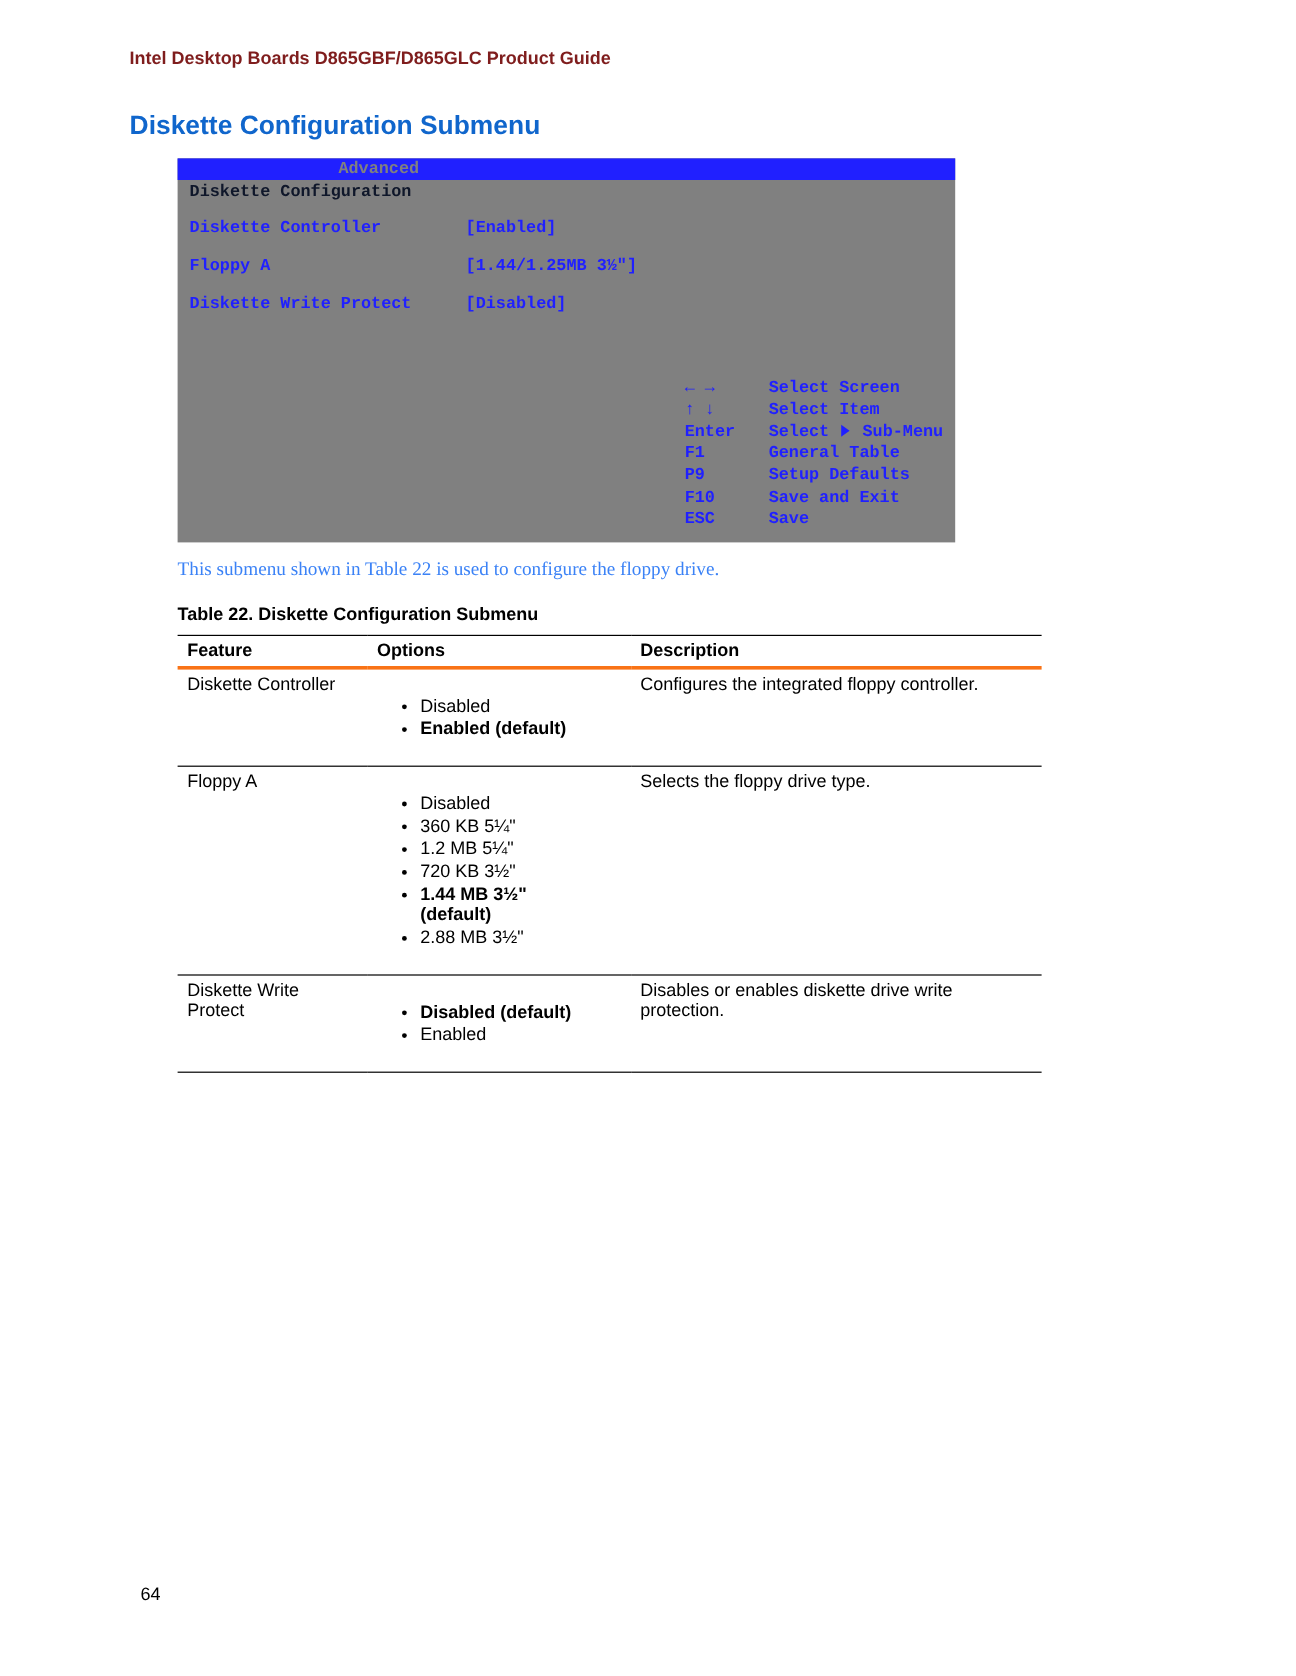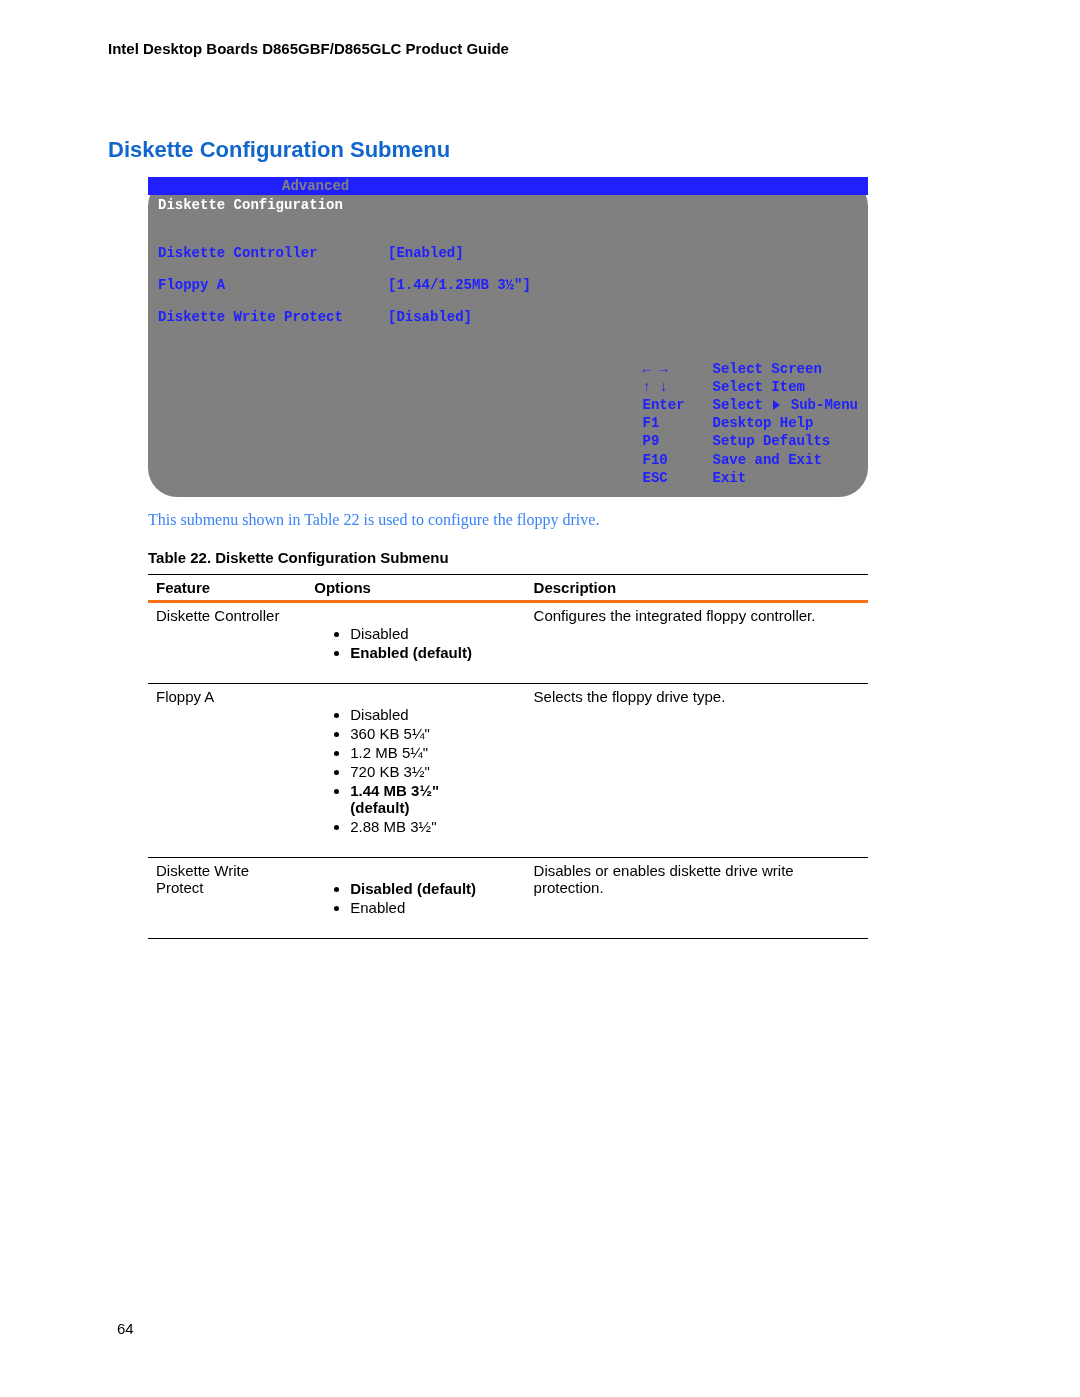--- a/index.html
+++ b/index.html
@@ -12,61 +12,60 @@
   .page {
     padding: 40px 108px 40px 108px;
     box-sizing: border-box;
     width: 1080px;
     min-height: 1397px;
     position: relative;
   }
   .doc-header {
     font-size: 15px;
     font-weight: bold;
-    color: #000000;
-    margin-bottom: 80px;
+    color: #7f1d1d;
+    margin-bottom: 35px;
   }
   .section-title {
     color: #1066cc;
     font-size: 22px;
     font-weight: bold;
     margin-bottom: 14px;
   }
   .bios-box {
-    width: 720px;
+    width: 648px;
     margin-left: 40px;
     background: #808080;
     font-family: "Courier New", monospace;
     font-size: 14px;
     color: #a0a0a0;
     position: relative;
-    border-radius: 29px;
   }
   .bios-header {
     background: #2020ff;
     height: 18px;
     position: relative;
   }
   .bios-header-tab {
     position: absolute;
     left: 130px;
     top: 0;
     color: #808080;
     font-weight: bold;
     padding: 1px 4px;
   }
   .bios-body {
     padding: 2px 10px 10px 10px;
     min-height: 290px;
     position: relative;
   }
   .bios-title-row {
-    color: #ffffff;
-    font-weight: bold;
-    margin-bottom: 32px;
+    color: #0f172a;
+    font-weight: bold;
+    margin-bottom: 14px;
   }
   .bios-row {
     display: flex;
     margin-bottom: 16px;
   }
   .bios-label {
     width: 230px;
     color: #2020ff;
     font-weight: bold;
   }
@@ -184,33 +183,33 @@
         <div class="bios-help-row">
           <span class="bios-help-key">↑ ↓</span>
           <span class="bios-help-desc">Select Item</span>
         </div>
         <div class="bios-help-row">
           <span class="bios-help-key">Enter</span>
           <span class="bios-help-desc">Select <span class="tri-icon"></span> Sub-Menu</span>
         </div>
         <div class="bios-help-row">
           <span class="bios-help-key">F1</span>
-          <span class="bios-help-desc">Desktop Help</span>
+          <span class="bios-help-desc">General Table</span>
         </div>
         <div class="bios-help-row">
           <span class="bios-help-key">P9</span>
           <span class="bios-help-desc">Setup Defaults</span>
         </div>
         <div class="bios-help-row">
           <span class="bios-help-key">F10</span>
           <span class="bios-help-desc">Save and Exit</span>
         </div>
         <div class="bios-help-row">
           <span class="bios-help-key">ESC</span>
-          <span class="bios-help-desc">Exit</span>
+          <span class="bios-help-desc">Save</span>
         </div>
       </div>
     </div>
   </div>
 
   <div class="body-text">This submenu shown in Table 22 is used to configure the floppy drive.</div>
 
   <div class="table-caption">Table 22.    Diskette Configuration Submenu</div>
 
   <table class="spec">

